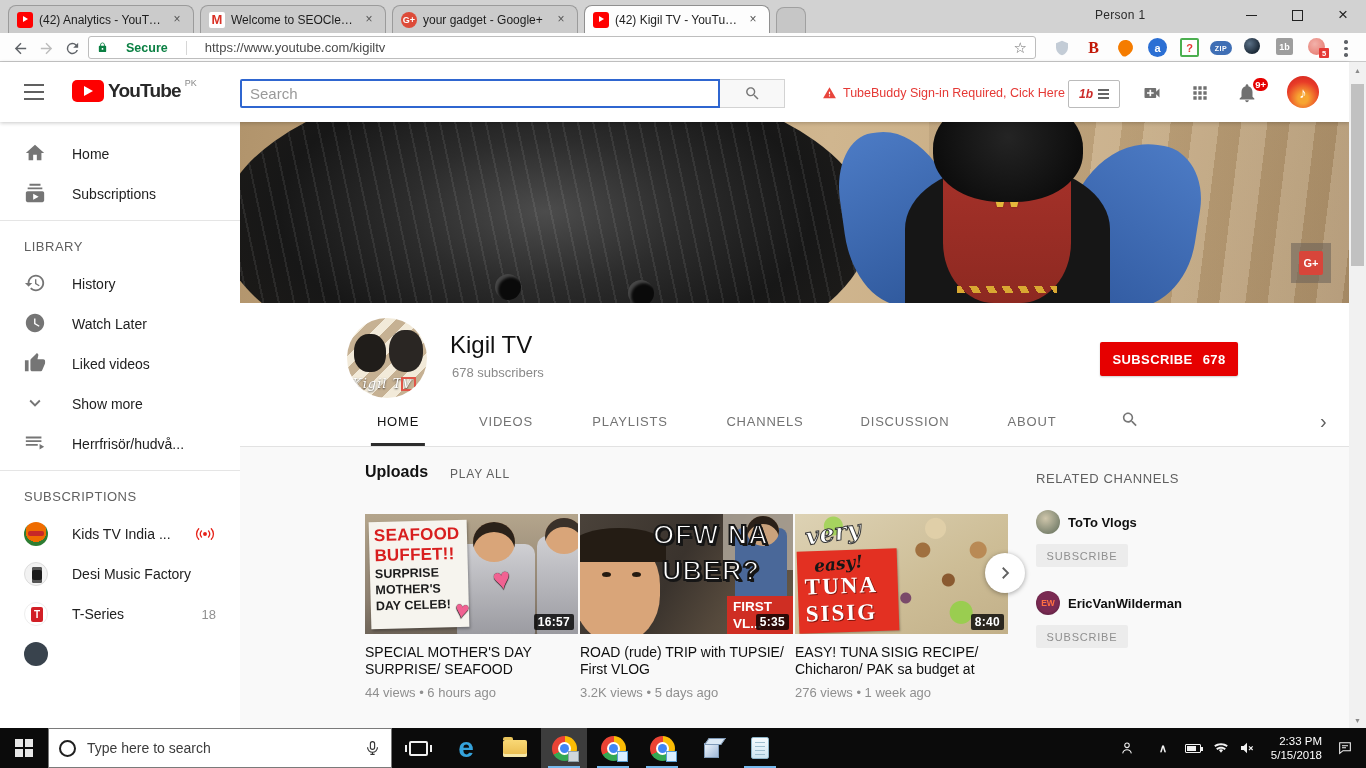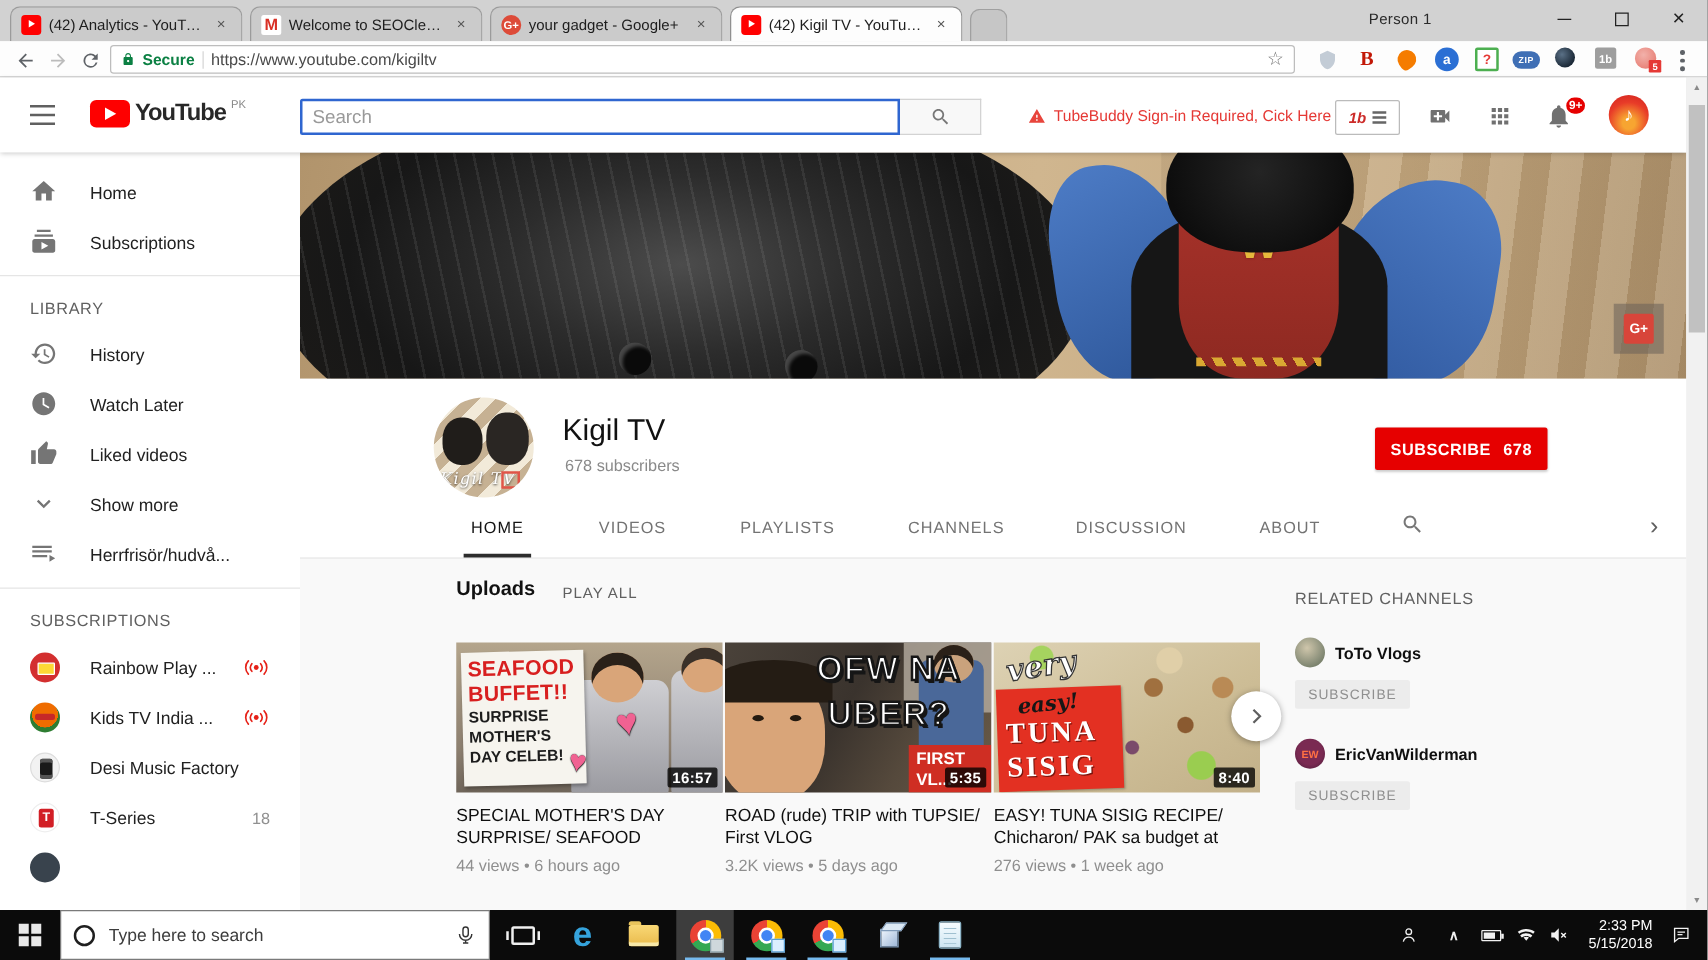--- a/index.html
+++ b/index.html
@@ -29,21 +29,21 @@
   .wc-min::after{content:"";width:11px;height:1px;background:#222;}
   .wc-max::after{content:"";width:9px;height:9px;border:1px solid #222;background:transparent;}
   .wc-close{font-size:13px;}
   .wc-close::after{content:"×";font-size:17px;line-height:10px;}
 
   
   .toolbar{position:absolute;top:33px;left:0;width:1366px;height:29px;background:#fdfdfd;border-bottom:1px solid #c9c9c9;}
   .nav-ic{position:absolute;top:3px;width:24px;height:24px;display:flex;align-items:center;justify-content:center;}
   .nav-ic svg{width:17px;height:17px;}
   .omnibox{position:absolute;left:88px;top:3px;width:948px;height:23px;background:#fff;border:1px solid #bdbdbd;
-           border-radius:3px;display:flex;align-items:center;padding:4px 8px;gap:6px;}
+           border-radius:3px;display:flex;align-items:center;padding:4px 8px;gap:18px;}
   .lock-ic svg{width:11px;height:13px;display:block;}
   .secure-label{color:#0b8043;font-size:12.5px;font-weight:600;}
   .omni-sep{width:1px;height:14px;background:#d6d6d6;}
   .omni-url{font-size:13px;color:#4a4a4a;flex:1;white-space:nowrap;overflow:hidden;}
   .star-ic{color:#6e6e6e;font-size:15px;line-height:1;}
   .star-ic::after{content:"☆";}
   .ext{position:absolute;top:5px;width:19px;height:19px;display:flex;align-items:center;justify-content:center;
        font-weight:bold;border-radius:3px;}
   .ext-shield{color:#b9c2cc;}
   .ext-shield svg{width:16px;height:18px;}
@@ -496,30 +496,20 @@
       <span class="s-ic">
           <svg viewBox="0 0 24 24" fill="currentColor">
             <path d="M19 9H2v2h17V9zm0-4H2v2h17V5zM2 15h13v-2H2v2zm15-2v6l5-3-5-3z"></path>
           </svg>
         </span>
       <span>Herrfrisör/hudvå...</span>
     </div>
     <div class="side-div"></div>
     <div class="side-header">SUBSCRIPTIONS</div>
     <div class="side-item">
-      <span class="s-avatar av-rainbow"></span>
-      <span>Rainbow Play ...</span>
-      <span class="s-right live-ic">
-          <svg viewBox="0 0 24 16">
-            <circle cx="12" cy="8" r="2.2" fill="#e62117"></circle>
-            <path d="M8 4.5a5.5 5.5 0 0 0 0 7M16 4.5a5.5 5.5 0 0 1 0 7M4.8 2a8.6 8.6 0 0 0 0 12M19.2 2a8.6 8.6 0 0 1 0 12" stroke="#e62117" stroke-width="1.5" fill="none" stroke-linecap="round"></path>
-          </svg>
-        </span>
-    </div>
-    <div class="side-item">
       <span class="s-avatar av-kids"></span>
       <span>Kids TV India ...</span>
       <span class="s-right live-ic">
           <svg viewBox="0 0 24 16">
             <circle cx="12" cy="8" r="2.2" fill="#e62117"></circle>
             <path d="M8 4.5a5.5 5.5 0 0 0 0 7M16 4.5a5.5 5.5 0 0 1 0 7M4.8 2a8.6 8.6 0 0 0 0 12M19.2 2a8.6 8.6 0 0 1 0 12" stroke="#e62117" stroke-width="1.5" fill="none" stroke-linecap="round"></path>
           </svg>
         </span>
     </div>
     <div class="side-item">

